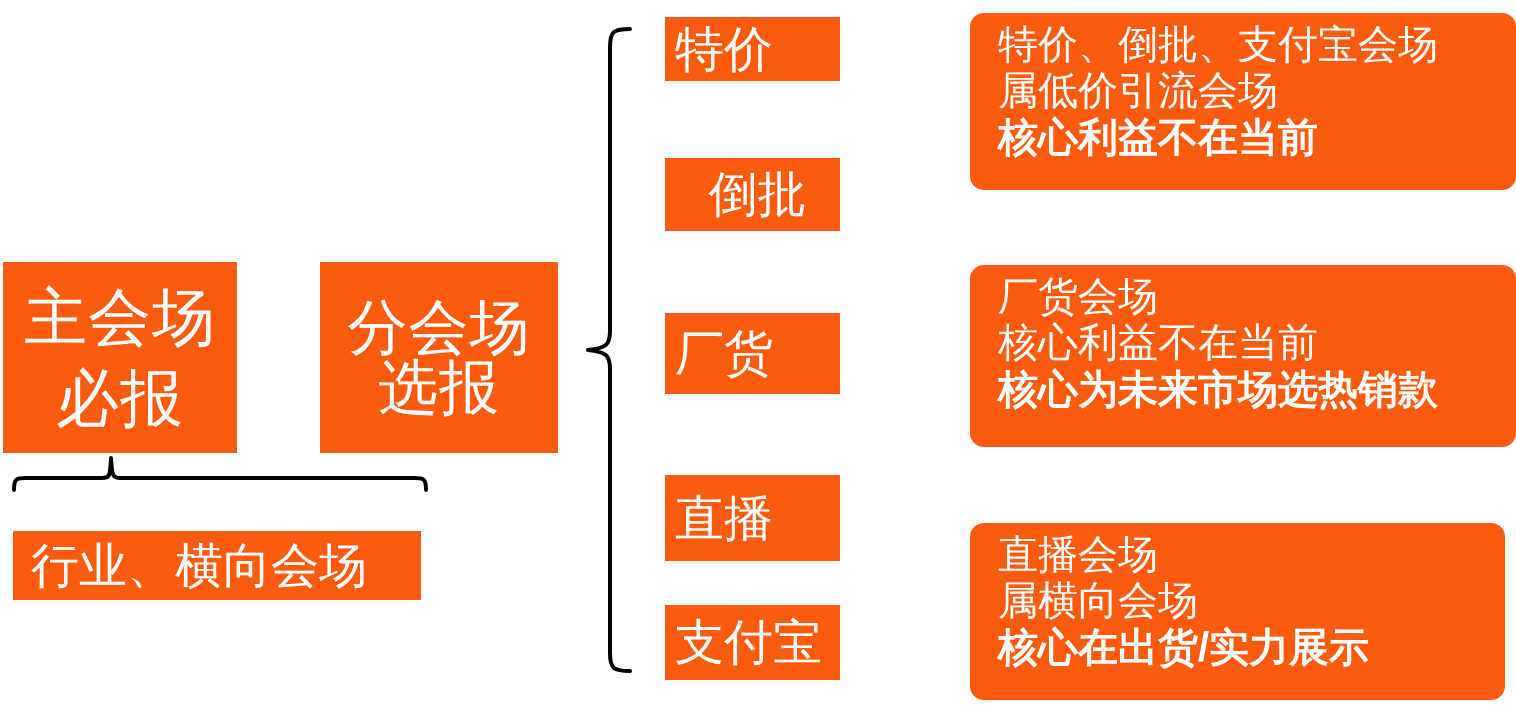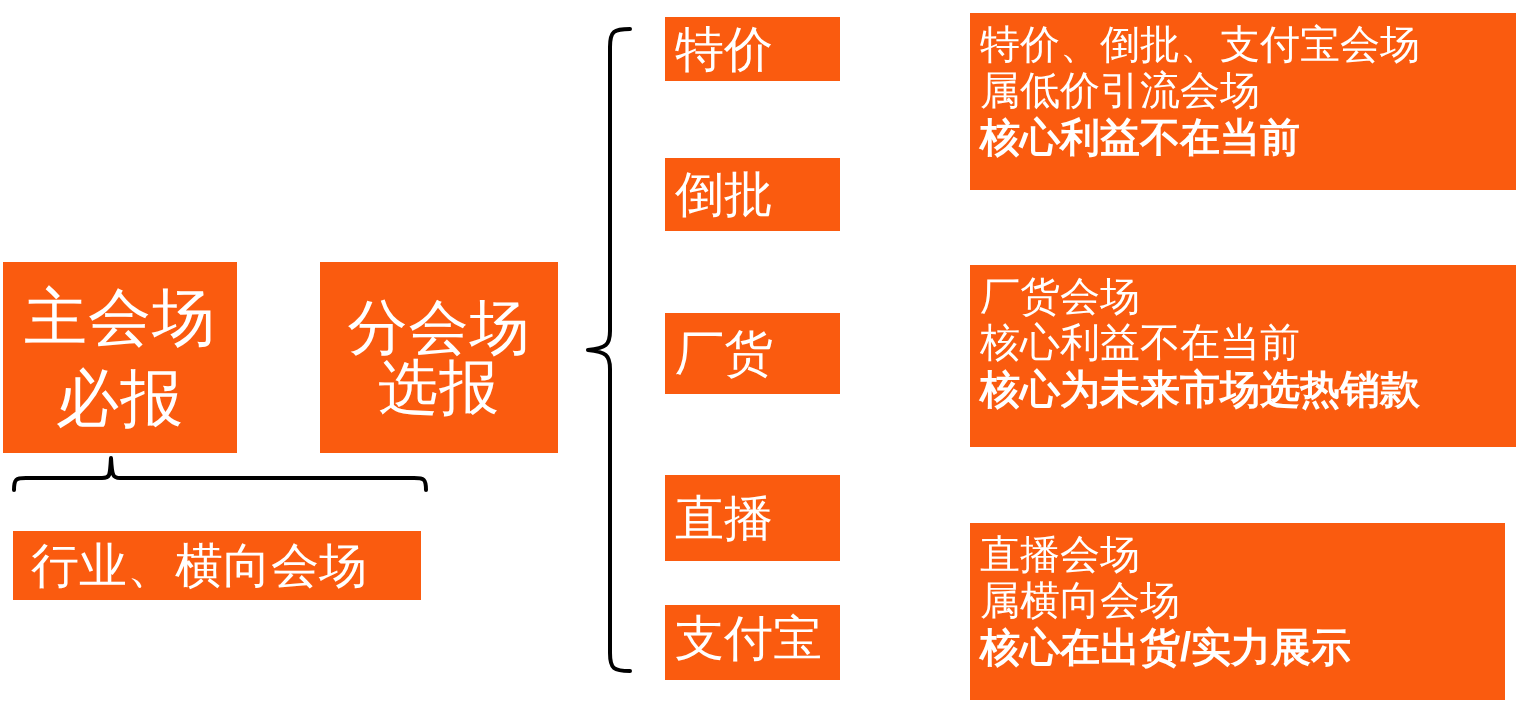--- a/index.html
+++ b/index.html
@@ -62,30 +62,31 @@
 
   
   .chip {
     left: 665px;
     width: 175px;
     font-size: 49px;
     padding-left: 10px;
     justify-content: center;
   }
   .chip-1 { top: 17px;  height: 64px; }
-  .chip-2 { top: 158px; height: 73px; }
+  .chip-2 { top: 158px; height: 73px; text-align: center; }
   .chip-3 { top: 313px; height: 81px; }
   .chip-4 { top: 475px; height: 86px; }
-  .chip-5 { top: 605px; height: 75px; font-family: Liberation Mono, monospace; }
+  .chip-5 { top: 605px; height: 75px; }
 
   
   .desc {
     left: 970px;
-    padding: 8px 0 8px 10px;
+    padding: 8px 0 8px 28px;
     justify-content: flex-start;
+    border-radius: 14px;
   }
   .desc .dline {
     display: block;
     font-size: 40px;
     line-height: 1.16;
     white-space: pre;
   }
   .desc .dline.strong { font-weight: bold; }
   .desc-1 { top: 13px;  width: 546px; height: 177px; }
   .desc-2 { top: 265px; width: 546px; height: 182px; }

